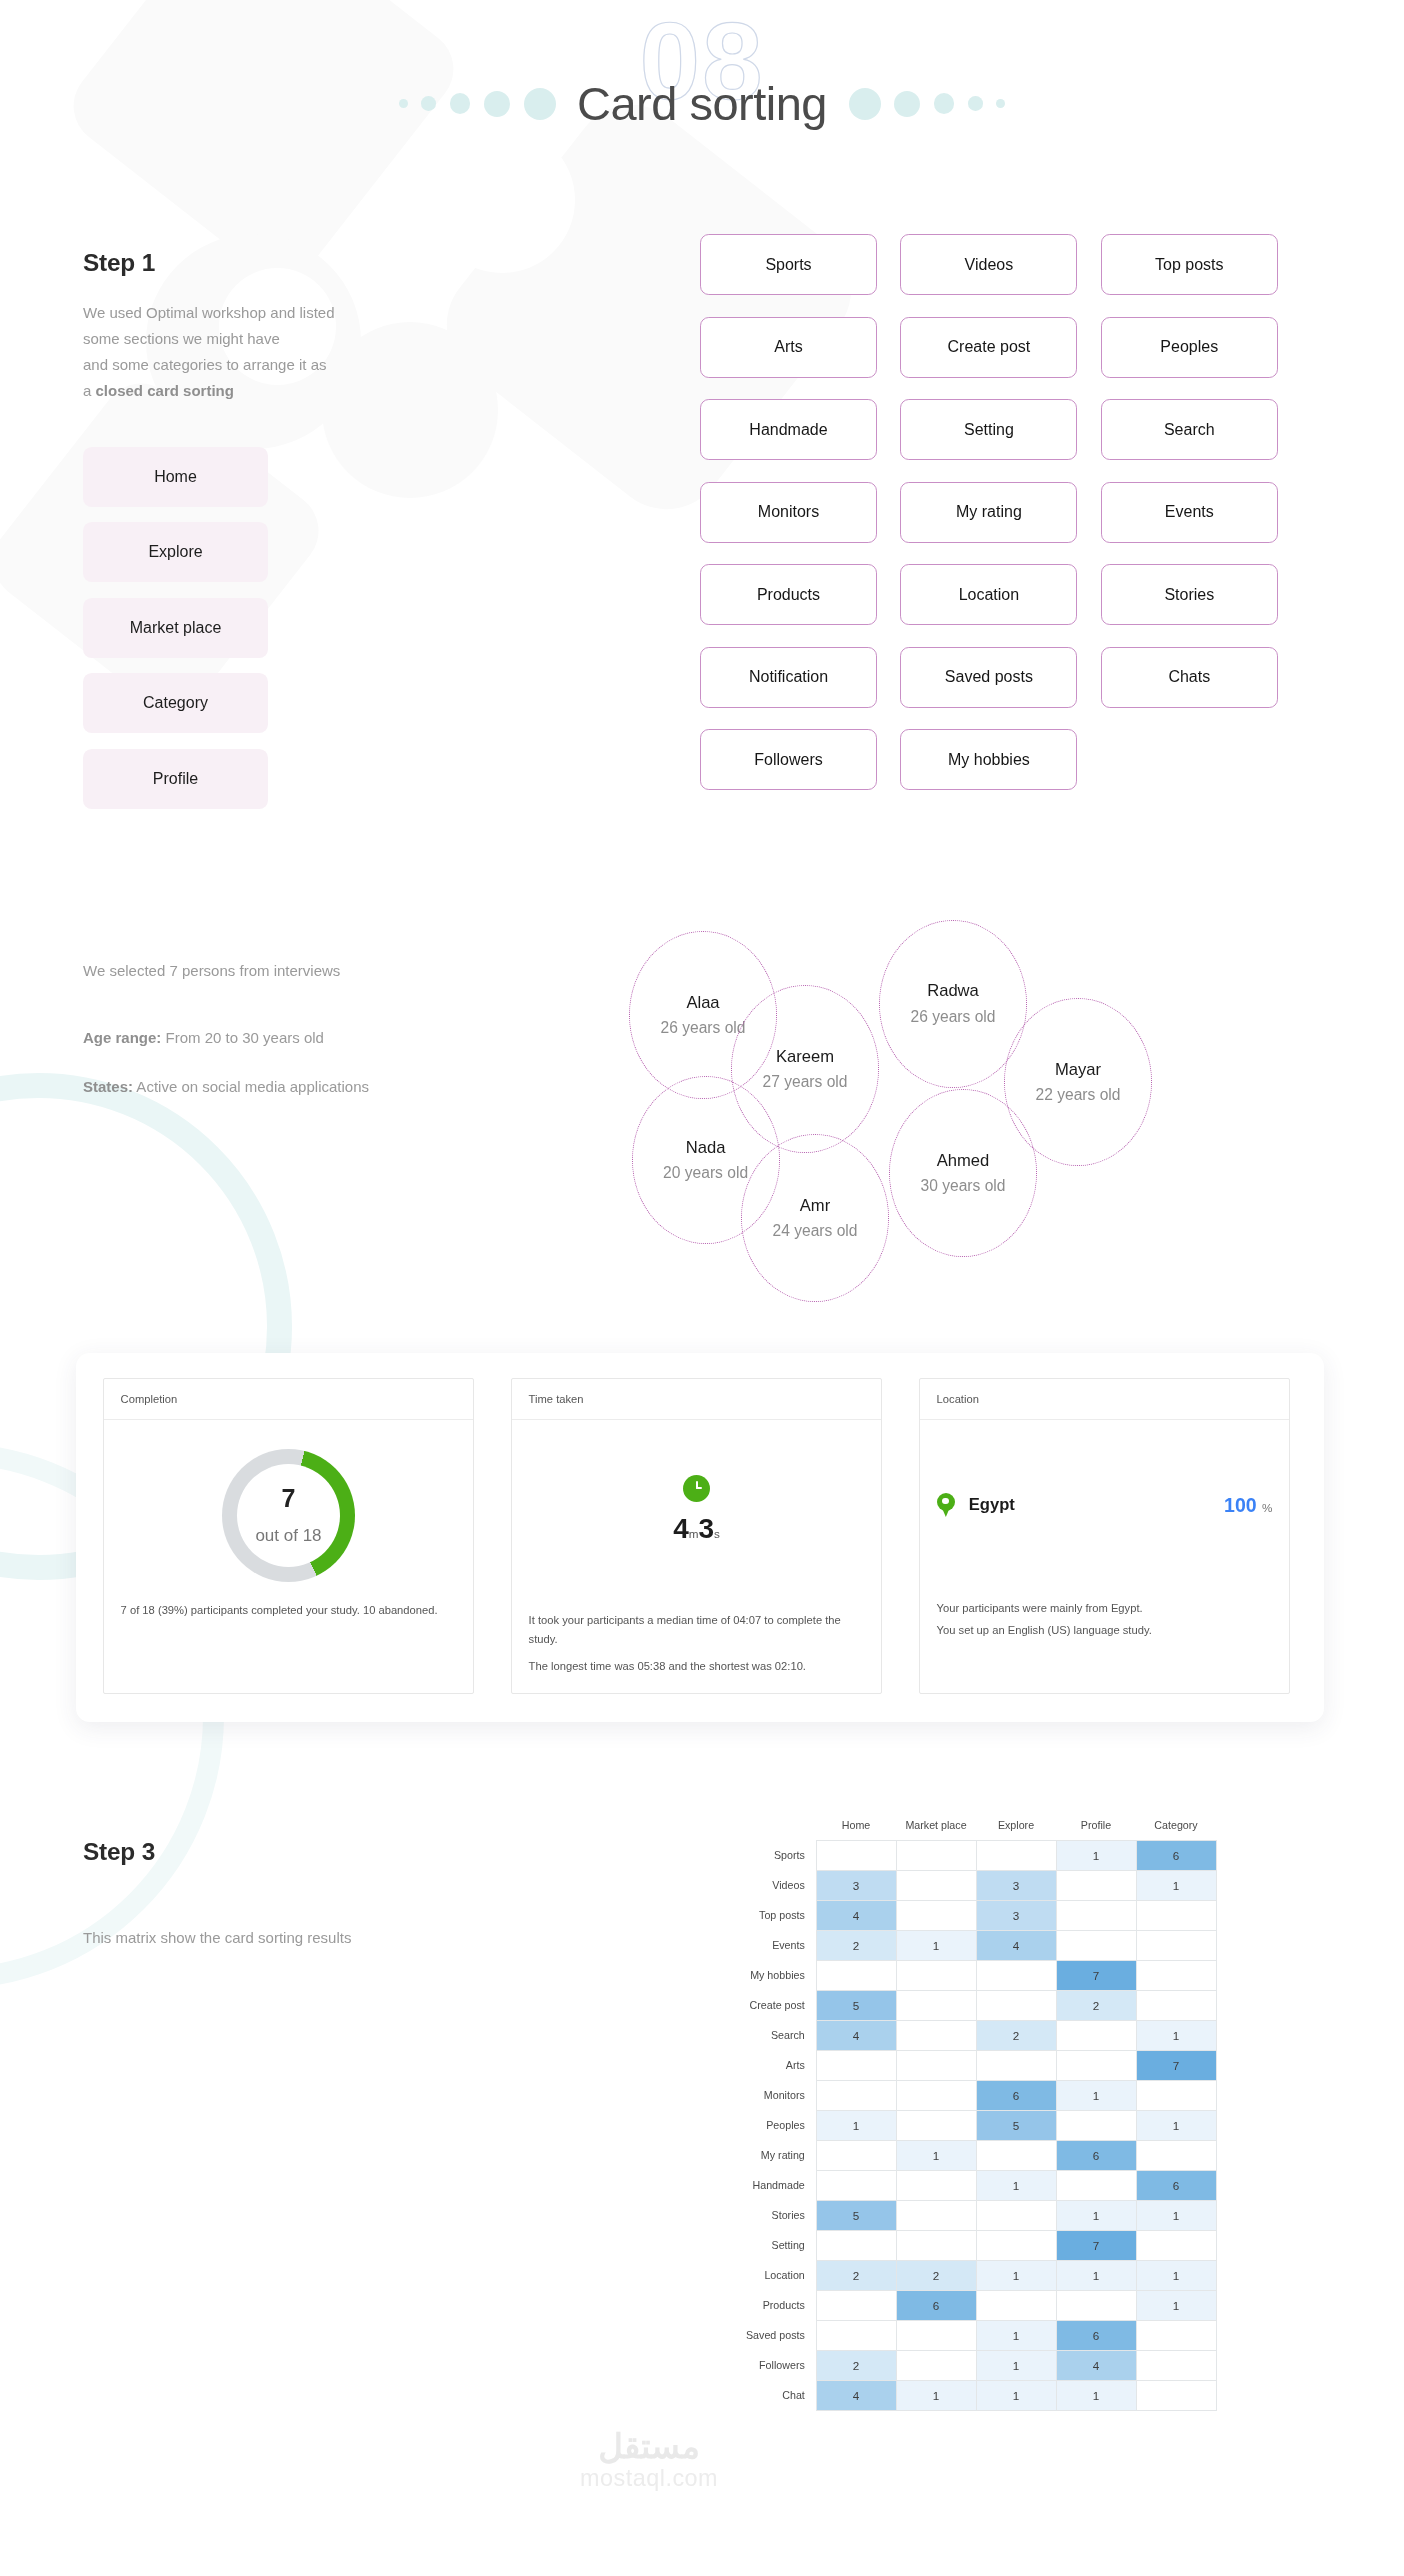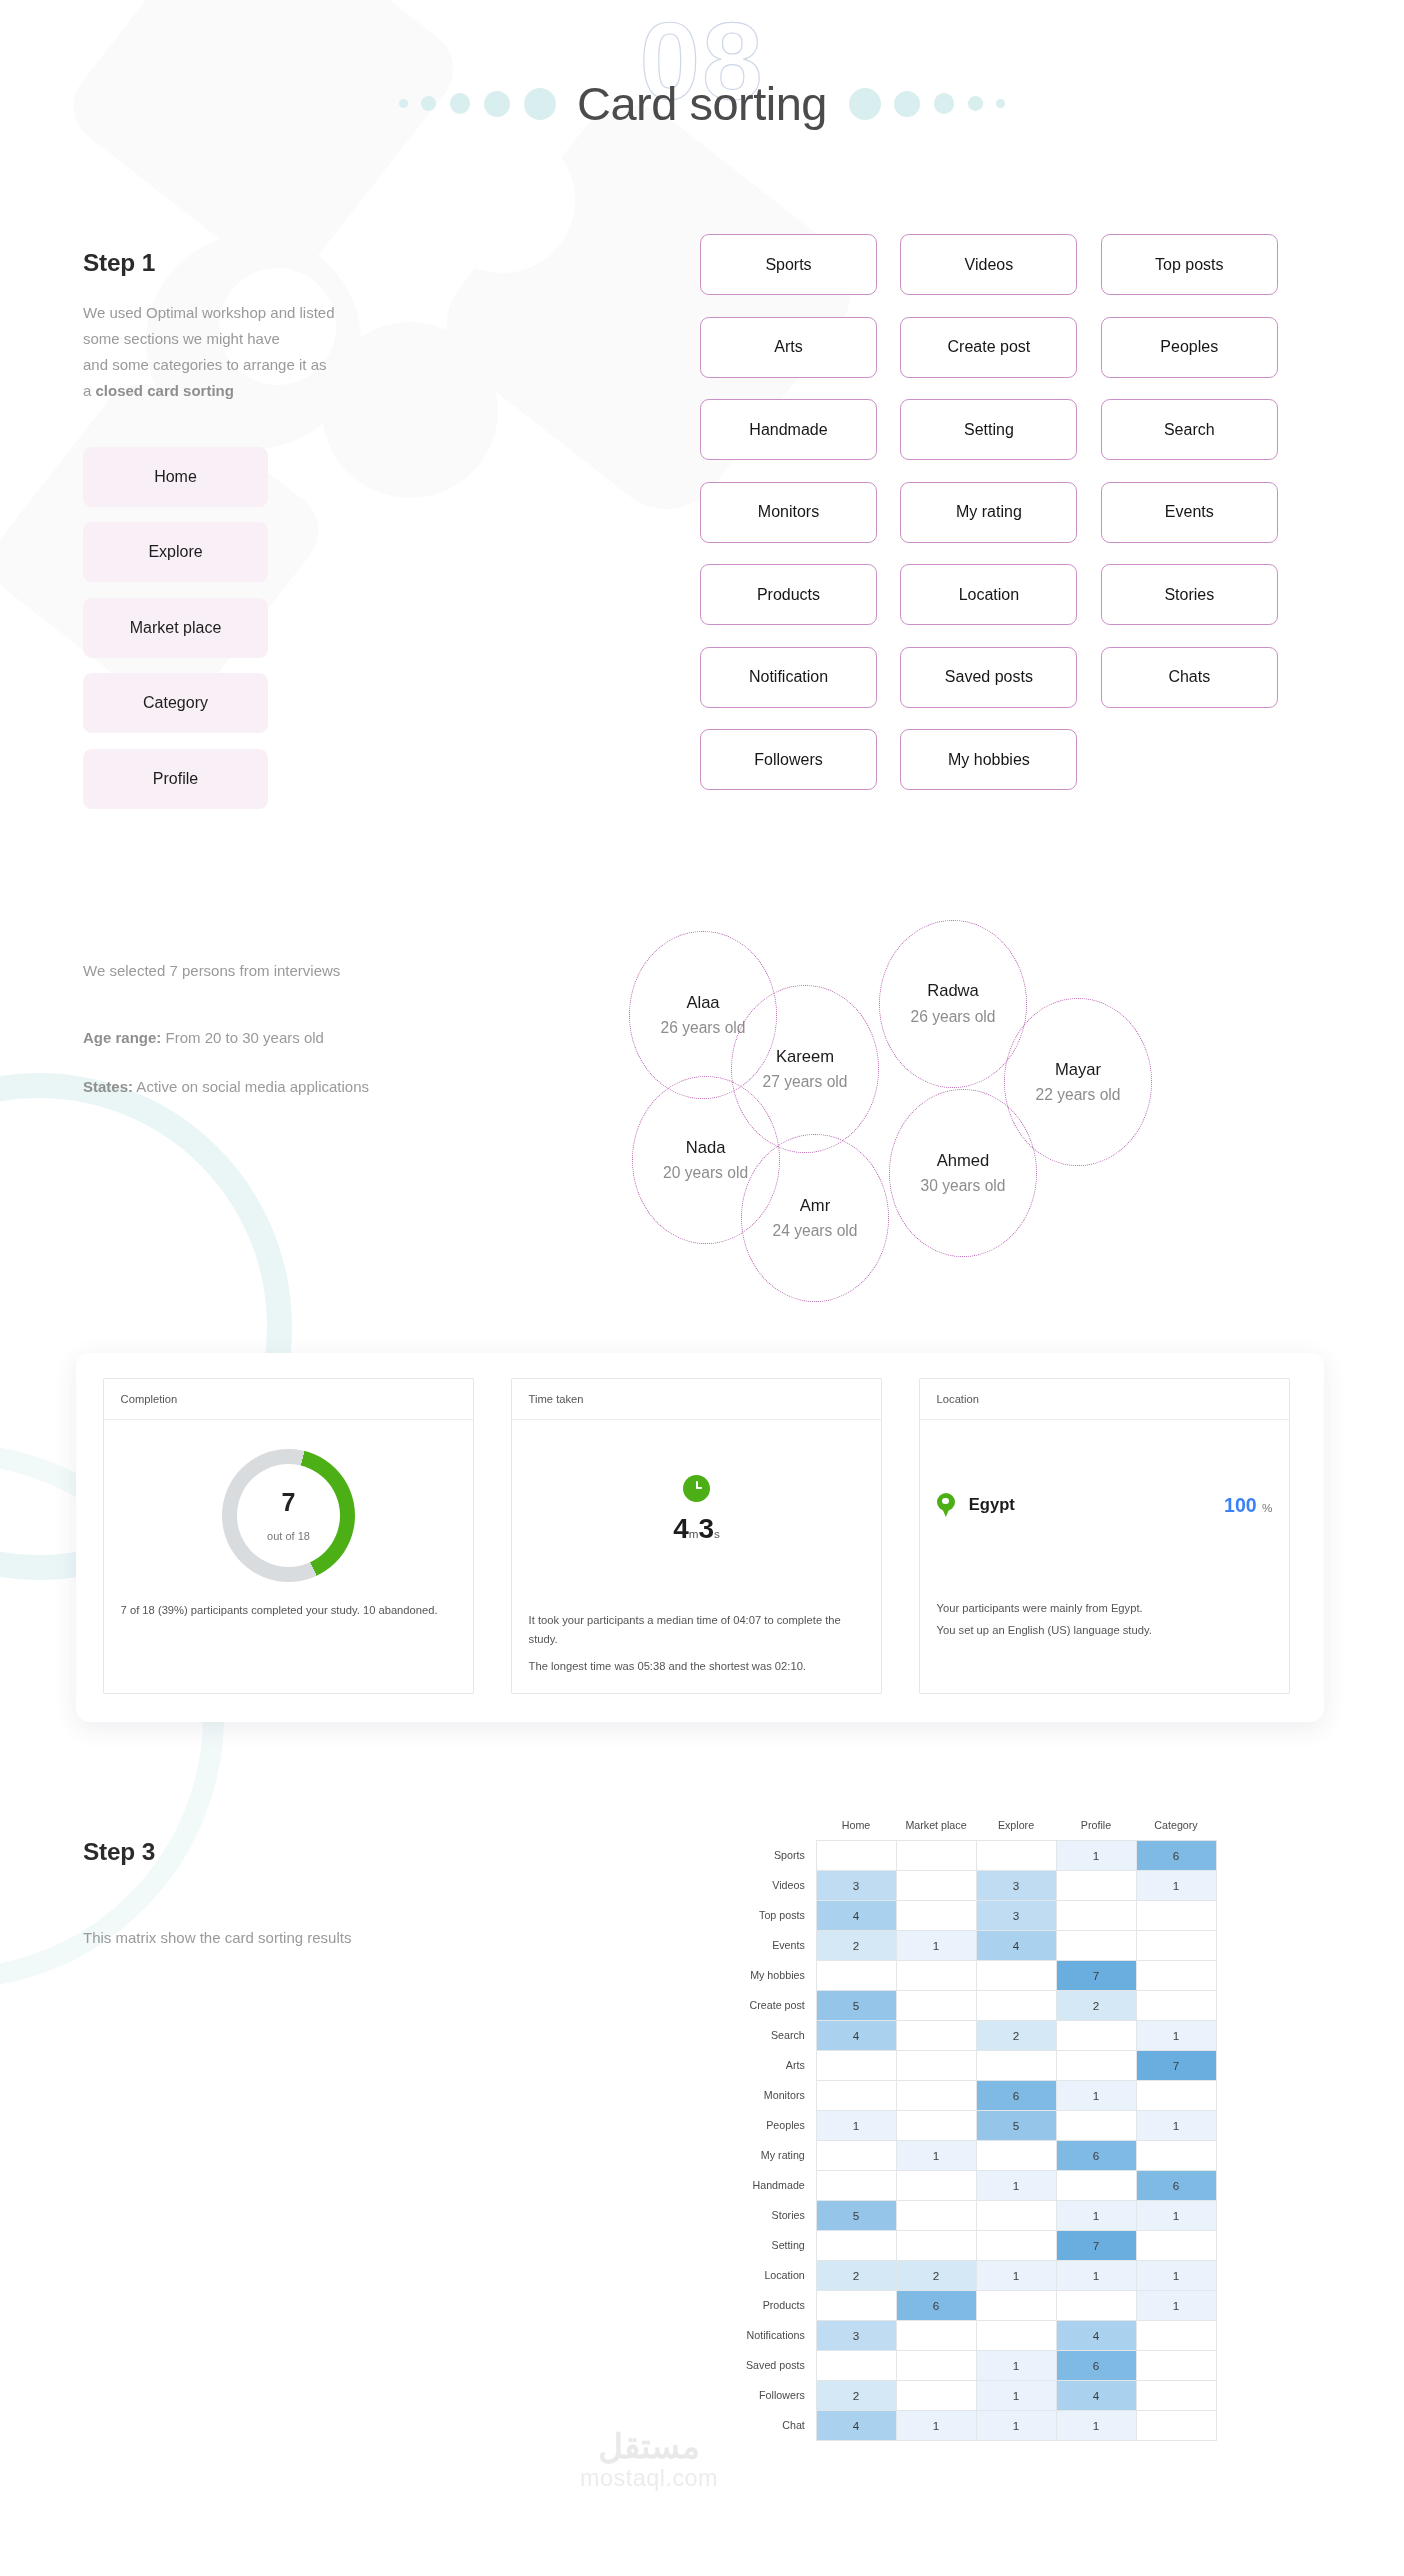--- a/index.html
+++ b/index.html
@@ -90,21 +90,21 @@
   .stat-body { position:relative; height:275px; padding:13.7px 16.6px 0; }
 
   .donut-wrap { position:relative; width:133px; height:133px; margin:15.6px auto 0; }
   .donut { width:133px; height:133px; border-radius:50%;
            background:conic-gradient(#d9dcdf 0deg 14deg, #4caf16 14deg 155deg, #d9dcdf 155deg 360deg); }
   .donut::after { content:""; position:absolute; left:14.6px; top:14.6px; width:103px; height:103px;
                   background:#fff; border-radius:50%; }
   .donut-label { position:absolute; inset:0; display:flex; flex-direction:column;
                  align-items:center; justify-content:center; z-index:2; }
   .donut-num { font-size:25px; font-weight:700; color:#222; line-height:1; }
-  .donut-sub { font-size:11px; color:#777; margin-top:15px; }
+  .donut-sub { font-size:17px; color:#777; margin-top:15px; }
   .stat-note { position:absolute; left:16.6px; right:16.6px; top:181px; font-size:11.2px; color:#555; line-height:1.68; }
 
   .clock-ico { width:27px; height:27px; border-radius:50%; background:#4caf16; margin:41px auto 0; position:relative; }
   .clock-ico::before { content:""; position:absolute; left:12.7px; top:5.9px; width:2px; height:8.8px; background:#fff; border-radius:1px; }
   .clock-ico::after  { content:""; position:absolute; left:12.7px; top:12.7px; width:6.8px; height:2px; background:#fff; border-radius:1px; }
   .time-val { text-align:center; margin-top:11.7px; font-size:28px; font-weight:700; color:#1d1d1d; }
   .time-val span { font-size:11.7px; font-weight:400; color:#555; }
 
   .loc-row { display:flex; align-items:center; margin-top:59px; }
   .pin { width:18.5px; height:25px; position:relative; margin-right:13.7px; }
@@ -502,28 +502,20 @@
           </tr>
           <tr>
             <th class="rh">Products</th>
             <td></td>
             <td style="background: rgb(127, 186, 228);">6</td>
             <td></td>
             <td></td>
             <td style="background: rgb(234, 243, 251);">1</td>
           </tr>
           <tr>
-            <th class="rh">Notifications</th>
-            <td style="background: rgb(191, 220, 242);">3</td>
-            <td></td>
-            <td></td>
-            <td style="background: rgb(170, 209, 237);">4</td>
-            <td></td>
-          </tr>
-          <tr>
             <th class="rh">Saved posts</th>
             <td></td>
             <td></td>
             <td style="background: rgb(234, 243, 251);">1</td>
             <td style="background: rgb(127, 186, 228);">6</td>
             <td></td>
           </tr>
           <tr>
             <th class="rh">Followers</th>
             <td style="background: rgb(212, 232, 246);">2</td>

